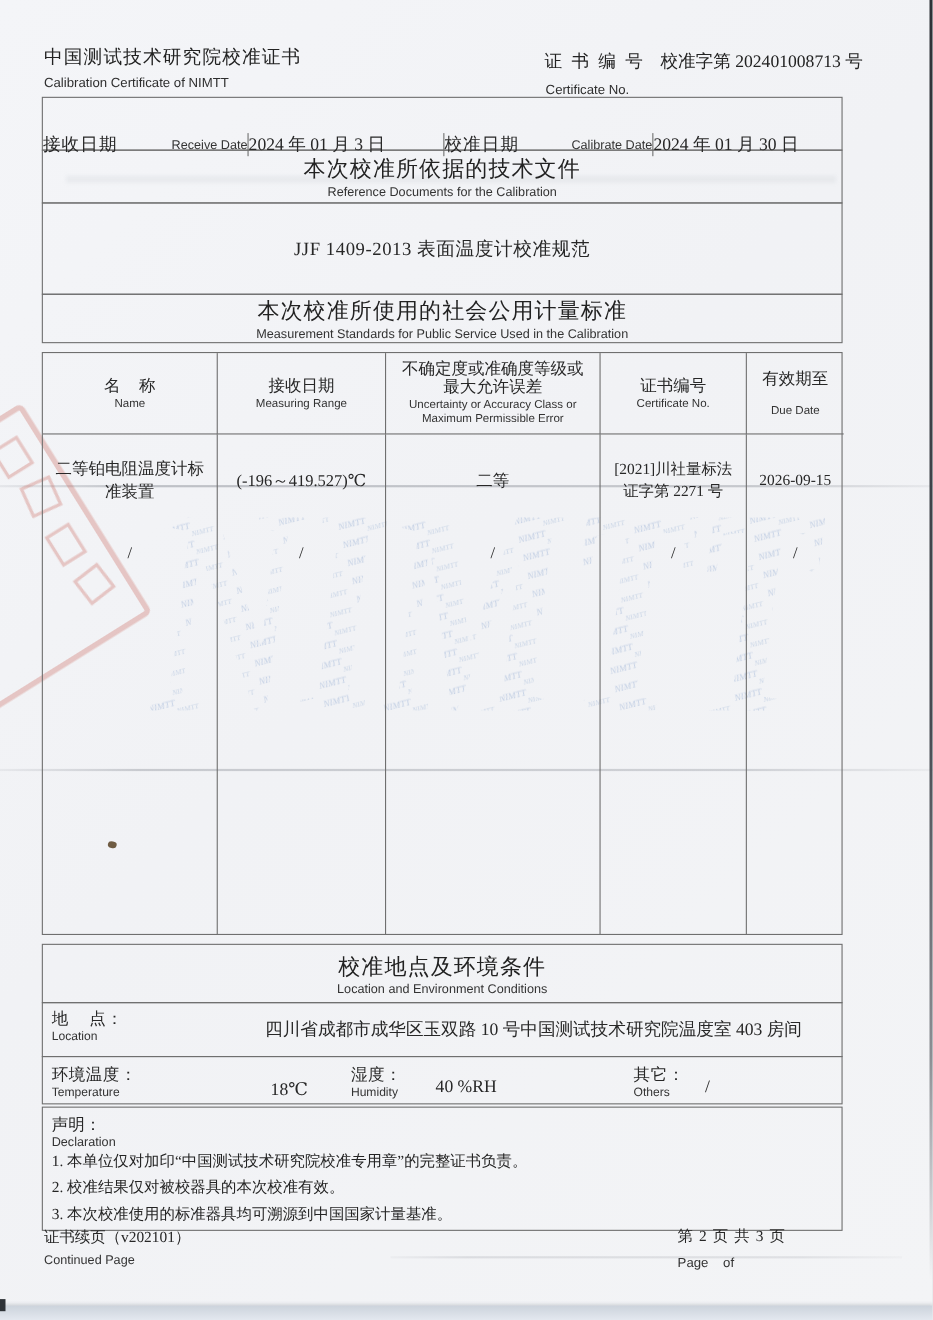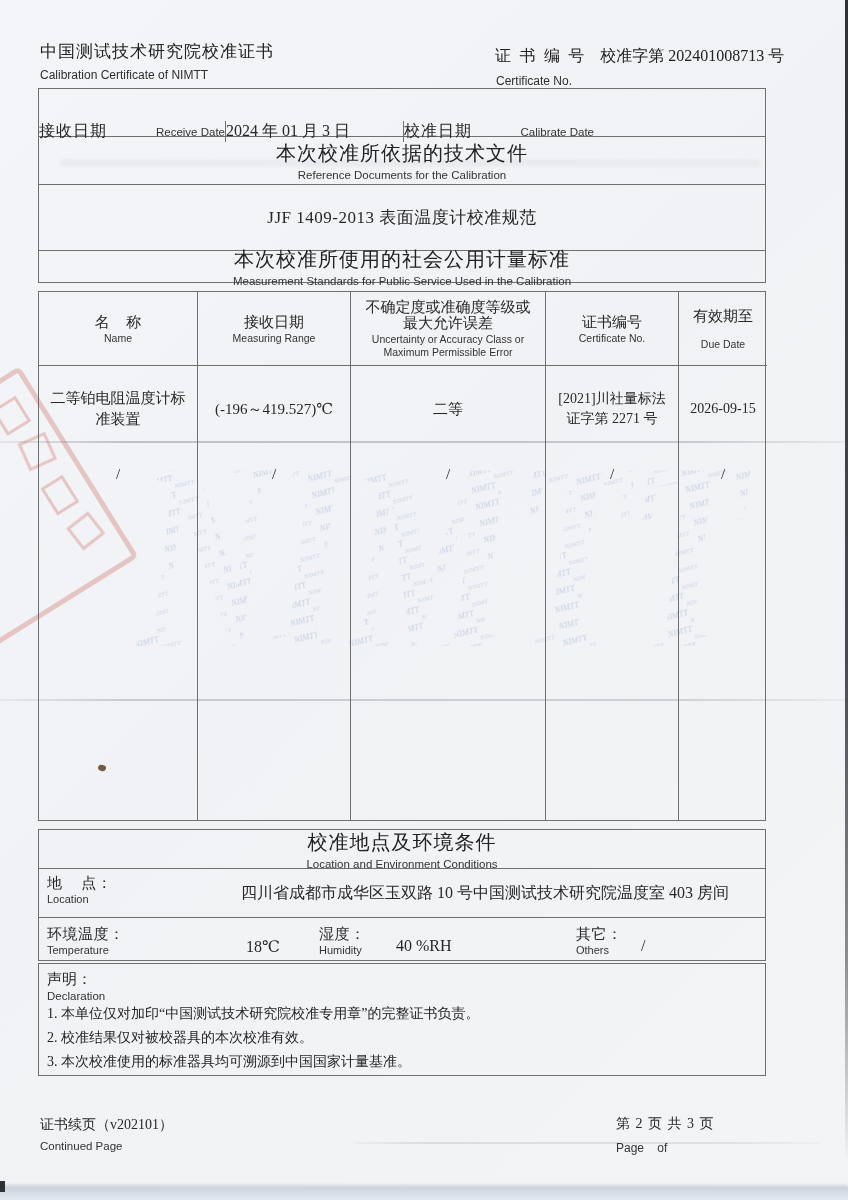--- a/index.html
+++ b/index.html
@@ -26,42 +26,42 @@
 
   .tbl-dates{height:49px;display:grid;grid-template-columns:187px 178px 190px 173px;}
   .tbl-dates > div{border-right:1px solid #6f6f6f;display:flex;flex-direction:row;align-items:center;justify-content:space-between;margin-top:32px;}
   .tbl-dates > div:last-child{border-right:none;}
   .dl-cn{font-size:16px;letter-spacing:1px;}
   .dl-en{font-size:11.5px;color:#333;margin-top:1px;}
   .dl-val{font-size:16px;}
 
   .box-hdr{display:flex;flex-direction:column;align-items:center;justify-content:center;margin-top:-1px;}
   .box-refhdr{height:49px;}
-  .box-stdhdr{height:33px;}
+  .box-stdhdr{height:45px;}
   .sec-cn{font-size:20px;letter-spacing:1px;color:#222;}
   .sec-en{font-size:11.5px;color:#333;margin-top:2px;}
 
-  .box-refdoc{height:67px;margin-top:-1px;display:flex;align-items:center;justify-content:center;font-size:17px;letter-spacing:0.5px;}
+  .box-refdoc{height:84px;margin-top:-1px;display:flex;align-items:center;justify-content:center;font-size:17px;letter-spacing:0.5px;}
 
   
   .tbl-std{height:530px;margin-top:8px;display:grid;grid-template-columns:159px 153px 195px 133px 88px;grid-template-rows:74px 455px;}
   .tbl-std .hc{border-right:1px solid #6f6f6f;border-bottom:1px solid #6f6f6f;display:flex;flex-direction:column;align-items:center;justify-content:center;padding:2px 2px;}
   .tbl-std .hc:nth-child(5){border-right:none;gap:12px;}
   .hc .cn{font-size:15px;line-height:17px;}
   .hc .en{font-size:10.5px;line-height:13px;color:#333;margin-top:2px;text-align:center;}
   .hc.dense .cn{line-height:16.5px;}
   .hc.dense .en{margin-top:1px;line-height:12.5px;}
   .tbl-std .bc{border-right:1px solid #6f6f6f;display:flex;flex-direction:column;align-items:center;}
   .tbl-std .bc:last-child{border-right:none;}
   .bc .val{height:86px;display:flex;flex-direction:column;align-items:center;justify-content:center;text-align:center;font-size:15px;line-height:1.4;padding:0 8px;}
   .bc .val.small{font-size:14px;padding:0 3px;}
   .bc .slash{margin-top:14px;font-size:15px;}
 
   
-  .box-lochdr{height:40px;margin-top:8px;justify-content:center;}
+  .box-lochdr{height:54px;margin-top:8px;justify-content:center;}
   .row-loc{height:50px;margin-top:-1px;position:relative;}
   .lab-cn{font-size:15px;letter-spacing:0.5px;}
   .lab-en{font-size:11px;color:#333;margin-top:0px;}
   .loc-label{position:absolute;left:8px;top:5px;}
   .loc-value{position:absolute;left:170px;top:0;width:552px;height:100%;display:flex;align-items:center;justify-content:center;font-size:16px;}
   .row-env{height:44px;margin-top:-1px;position:relative;}
   .env-label{position:absolute;top:7px;}
   .env-val{position:absolute;top:19px;font-size:16px;}
 
   
@@ -135,20 +135,23 @@
         <div class="dl-cn hei">接收日期</div>
         <div class="dl-en sans">Receive Date</div>
       </div>
       <div>
         <div class="dl-val song">2024 年 01 月 3 日</div>
       </div>
       <div>
         <div class="dl-cn hei">校准日期</div>
         <div class="dl-en sans">Calibrate Date</div>
       </div>
+      <div>
+        <div class="dl-val song">2024 年 01 月 30 日</div>
+      </div>
     </div>
 
     <div class="sec box-hdr box-refhdr">
       <div class="sec-cn hei">本次校准所依据的技术文件</div>
       <div class="sec-en sans">Reference Documents for the Calibration</div>
     </div>
 
     <div class="sec box-refdoc song">
       <div>JJF 1409-2013  表面温度计校准规范</div>
     </div>

